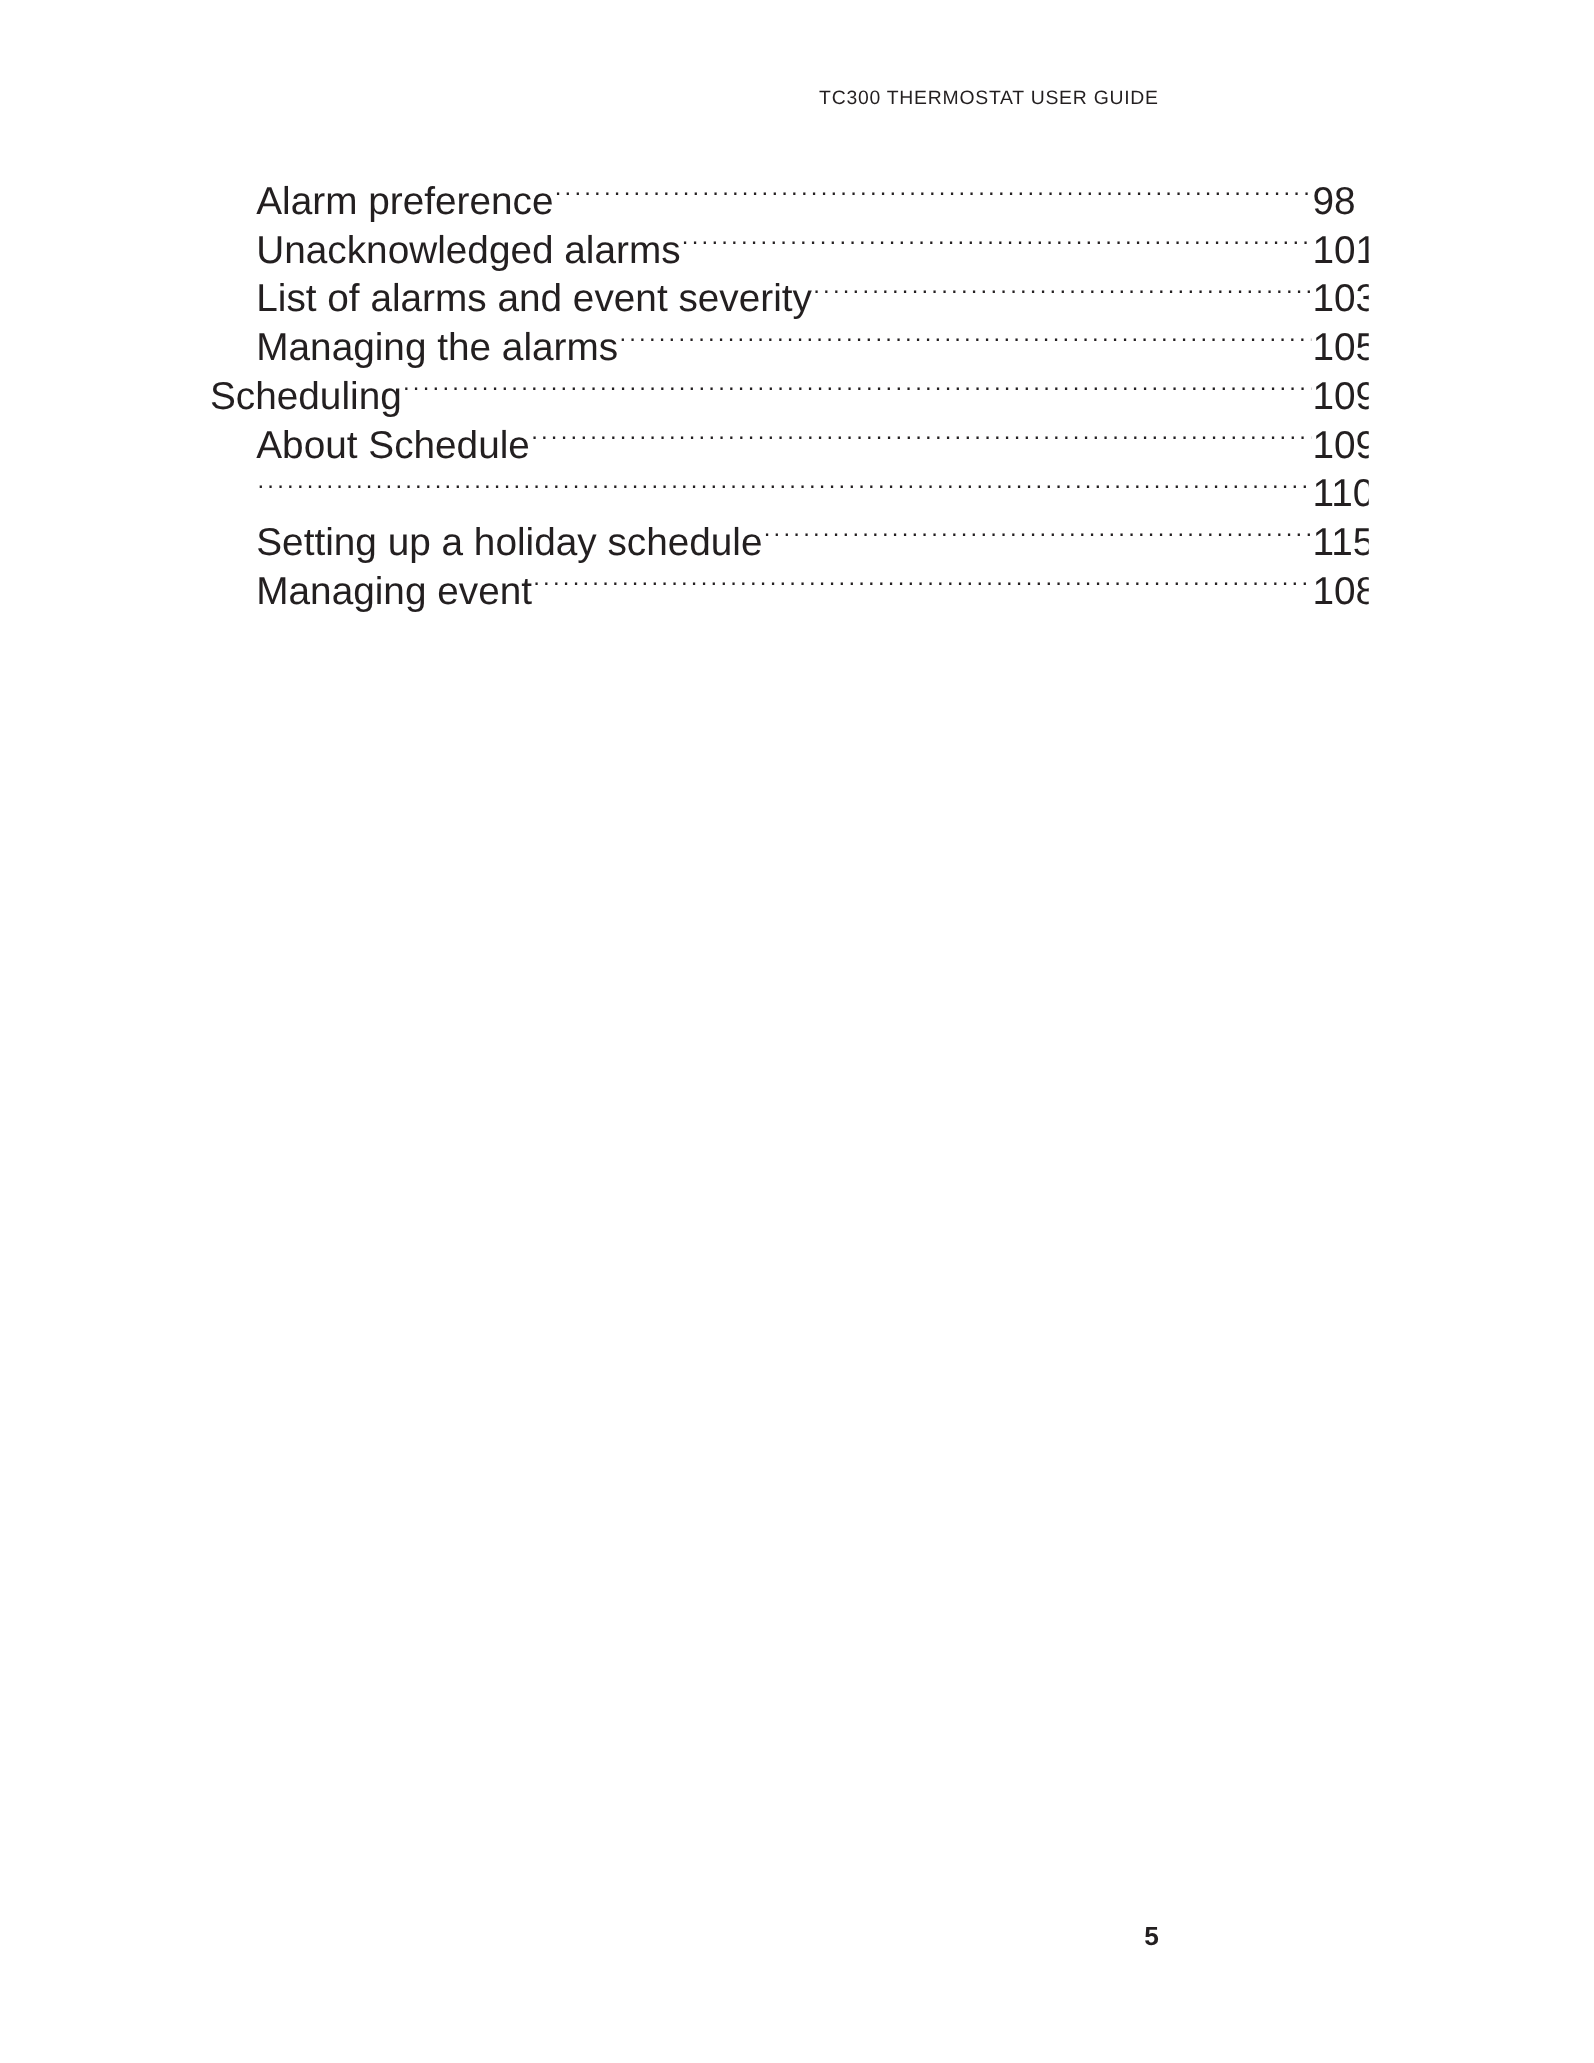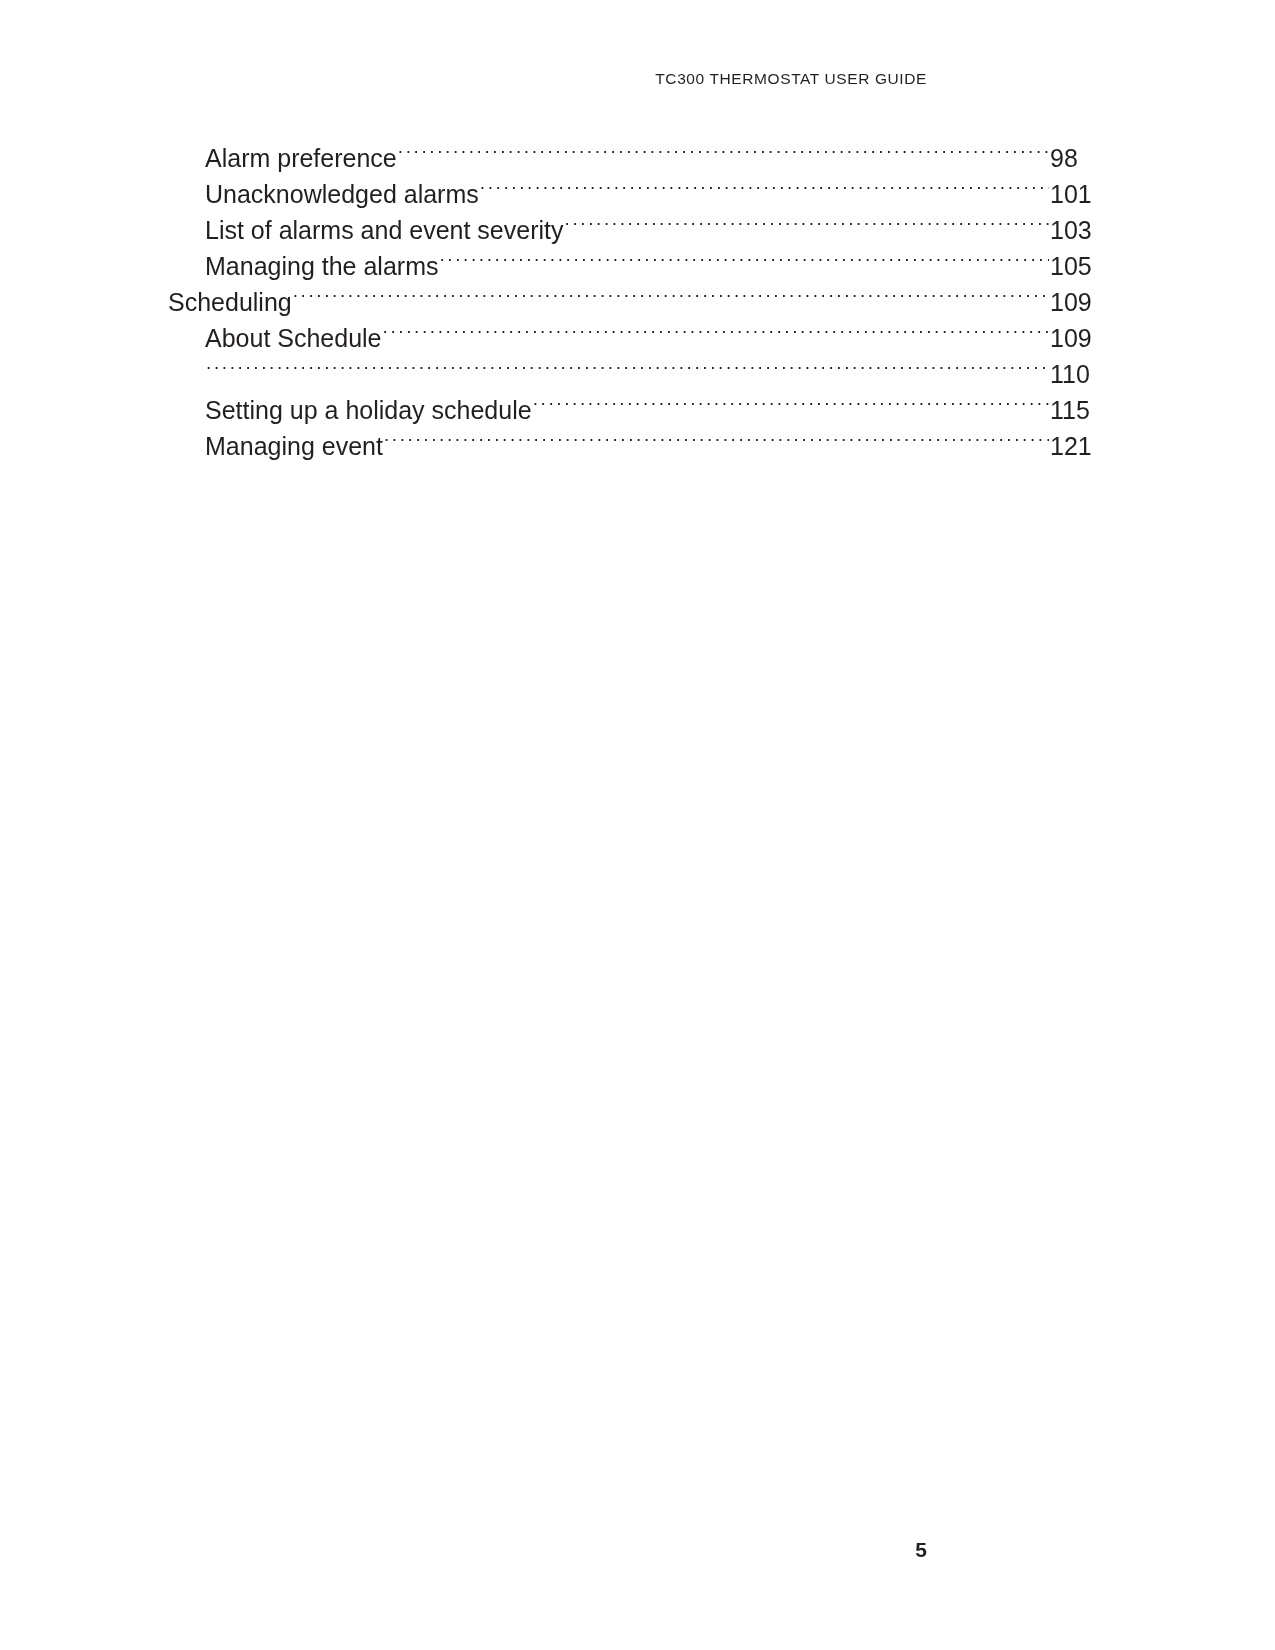--- a/index.html
+++ b/index.html
@@ -28,21 +28,21 @@
   }
   .toc {
     position: absolute;
     top: 140px;
     left: 168px;
     width: 940px;
   }
   .toc-entry {
     display: flex;
     align-items: baseline;
-    font-size: 25px;
+    font-size: 31px;
     line-height: 36px;
     color: #231f20;
     white-space: nowrap;
   }
   .toc-entry.level-1 {
     padding-left: 0;
   }
   .toc-entry.level-2 {
     padding-left: 37px;
   }
@@ -123,19 +123,19 @@
         <span class="toc-page">110</span>
       </div>
       <div class="toc-entry level-2">
         <span class="toc-title">Setting up a holiday schedule</span>
         <span class="toc-dots"></span>
         <span class="toc-page">115</span>
       </div>
       <div class="toc-entry level-2">
         <span class="toc-title">Managing event</span>
         <span class="toc-dots"></span>
-        <span class="toc-page">121</span>
+        <span class="toc-page">108</span>
       </div>
     </div>
 
   <div class="page-number">5</div>
 
 </div>
 
 </body></html>

